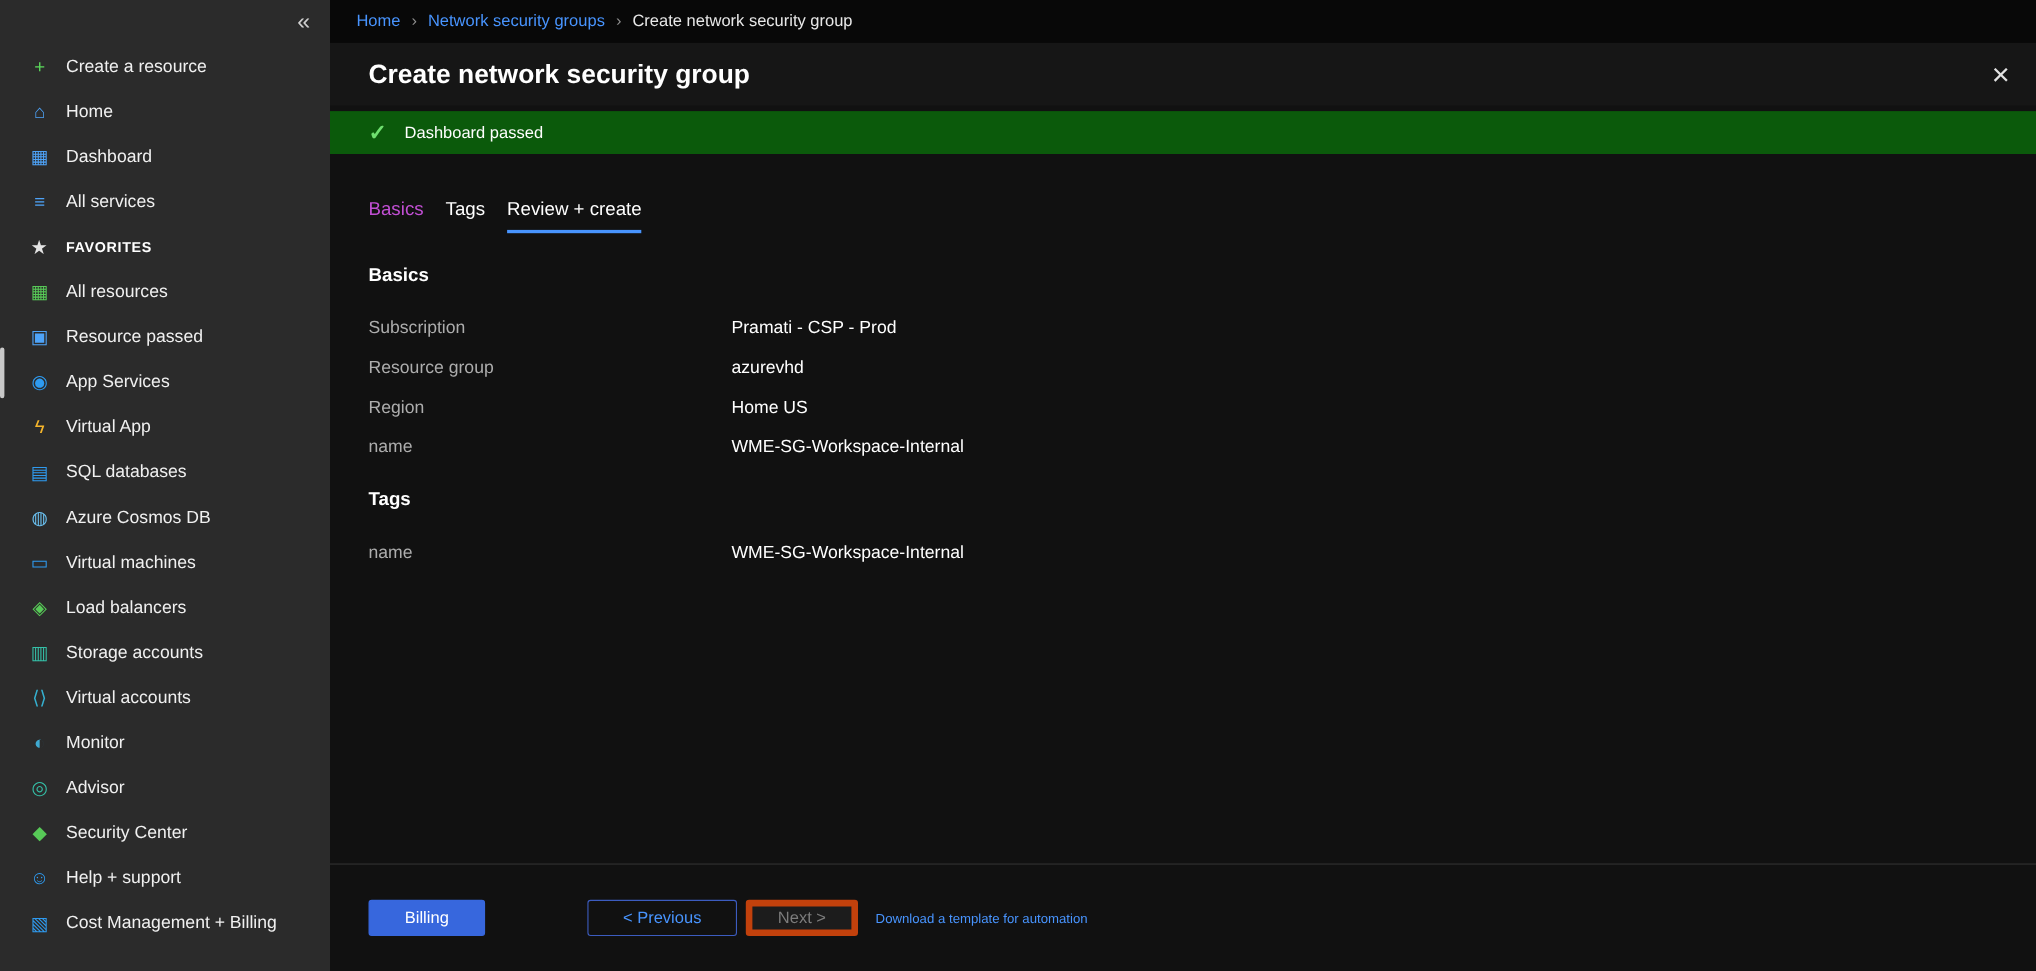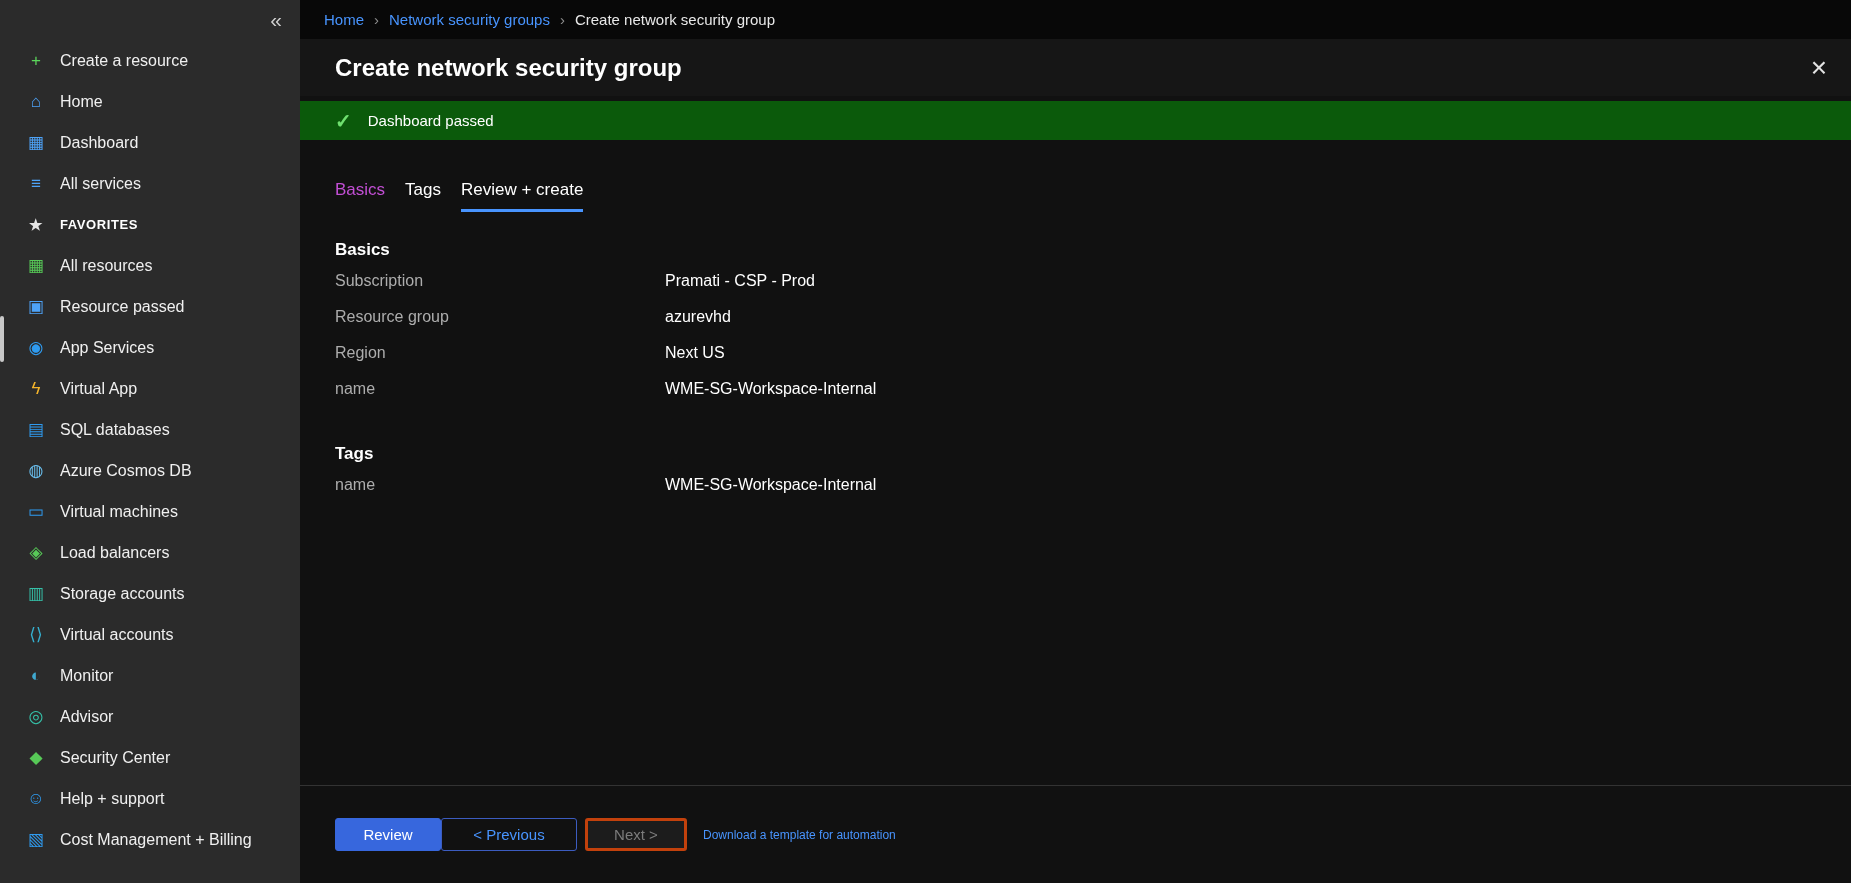--- a/index.html
+++ b/index.html
@@ -42,33 +42,33 @@
   .banner-check { color:var(--banner-check,#6fe06f); font-size:20px; font-weight:bold; }
 
   .tabs { display:flex; gap:20px; padding:40px 0 0 35px; font-size:17px; flex-shrink:0; }
   .tab { padding-bottom:9px; color:#fff; cursor:pointer; border-bottom:3px solid transparent; }
   .tab.basics { color:var(--basics-tab,#c24fd4); }
   .tab.active { font-weight:normal; border-bottom-color:var(--accent,#4894fe); }
 
   .content { flex:1; padding:28px 0 0 35px; overflow:hidden; }
   .section { margin-bottom:28px; }
   .section-title { font-size:17px; font-weight:bold; margin:0 0 12px 0; }
-  .kv-row { display:flex; align-items:flex-start; height:36px; font-size:16px; }
+  .kv-row { display:flex; align-items:flex-end; height:36px; font-size:16px; }
   .kv-label { width:330px; color:#adadad; flex-shrink:0; }
   .kv-value { color:#fff; }
 
   .footer { flex-shrink:0; height:98px; border-top:1px solid #333; display:flex;
     align-items:center; padding-left:35px; }
   .btn { font-family:inherit; font-size:15px; height:33px; border-radius:3px; cursor:pointer; }
   .btn-primary { width:106px; background:var(--create-button,#3767dd);
     border:1px solid var(--create-button,#3767dd); color:#fff; }
-  .btn-outline { width:136px; background:transparent;
+  .btn-outline { width:136px; margin-left:93px; background:transparent;
     border:1px solid #3c5cc0; color:var(--accent,#4894fe); }
   .btn-disabled { width:102px; margin-left:8px; background:#1c1c1c;
-    border:3px solid #c2410c; color:#7c7c7c; cursor:default; }
+    border:6px solid #c2410c; color:#7c7c7c; cursor:default; }
   .tmpl-link { margin-left:16px; color:var(--accent,#4894fe); font-size:12px;
     text-decoration:none; cursor:pointer; }
 </style>
 </head>
 <body>
 
 <div class="app">
 
   <aside class="sidebar">
     <div class="sidebar-top">
@@ -191,37 +191,37 @@
           <div class="kv-row">
             <span class="kv-label">Subscription</span>
             <span class="kv-value">Pramati - CSP - Prod</span>
           </div>
           <div class="kv-row">
             <span class="kv-label">Resource group</span>
             <span class="kv-value">azurevhd</span>
           </div>
           <div class="kv-row">
             <span class="kv-label">Region</span>
-            <span class="kv-value">Next US</span>
+            <span class="kv-value">Home US</span>
           </div>
           <div class="kv-row">
             <span class="kv-label">name</span>
             <span class="kv-value">WME-SG-Workspace-Internal</span>
           </div>
         </section>
         <section class="section">
           <h2 class="section-title">Tags</h2>
           <div class="kv-row">
             <span class="kv-label">name</span>
             <span class="kv-value">WME-SG-Workspace-Internal</span>
           </div>
         </section>
       </div>
 
     <footer class="footer">
-      <button class="btn btn-primary">Review</button>
+      <button class="btn btn-primary">Billing</button>
       <button class="btn btn-outline">&lt; Previous</button>
       <button class="btn btn-disabled">Next &gt;</button>
       <a class="tmpl-link">Download a template for automation</a>
     </footer>
 
   </main>
 </div>
 
 </body></html>

